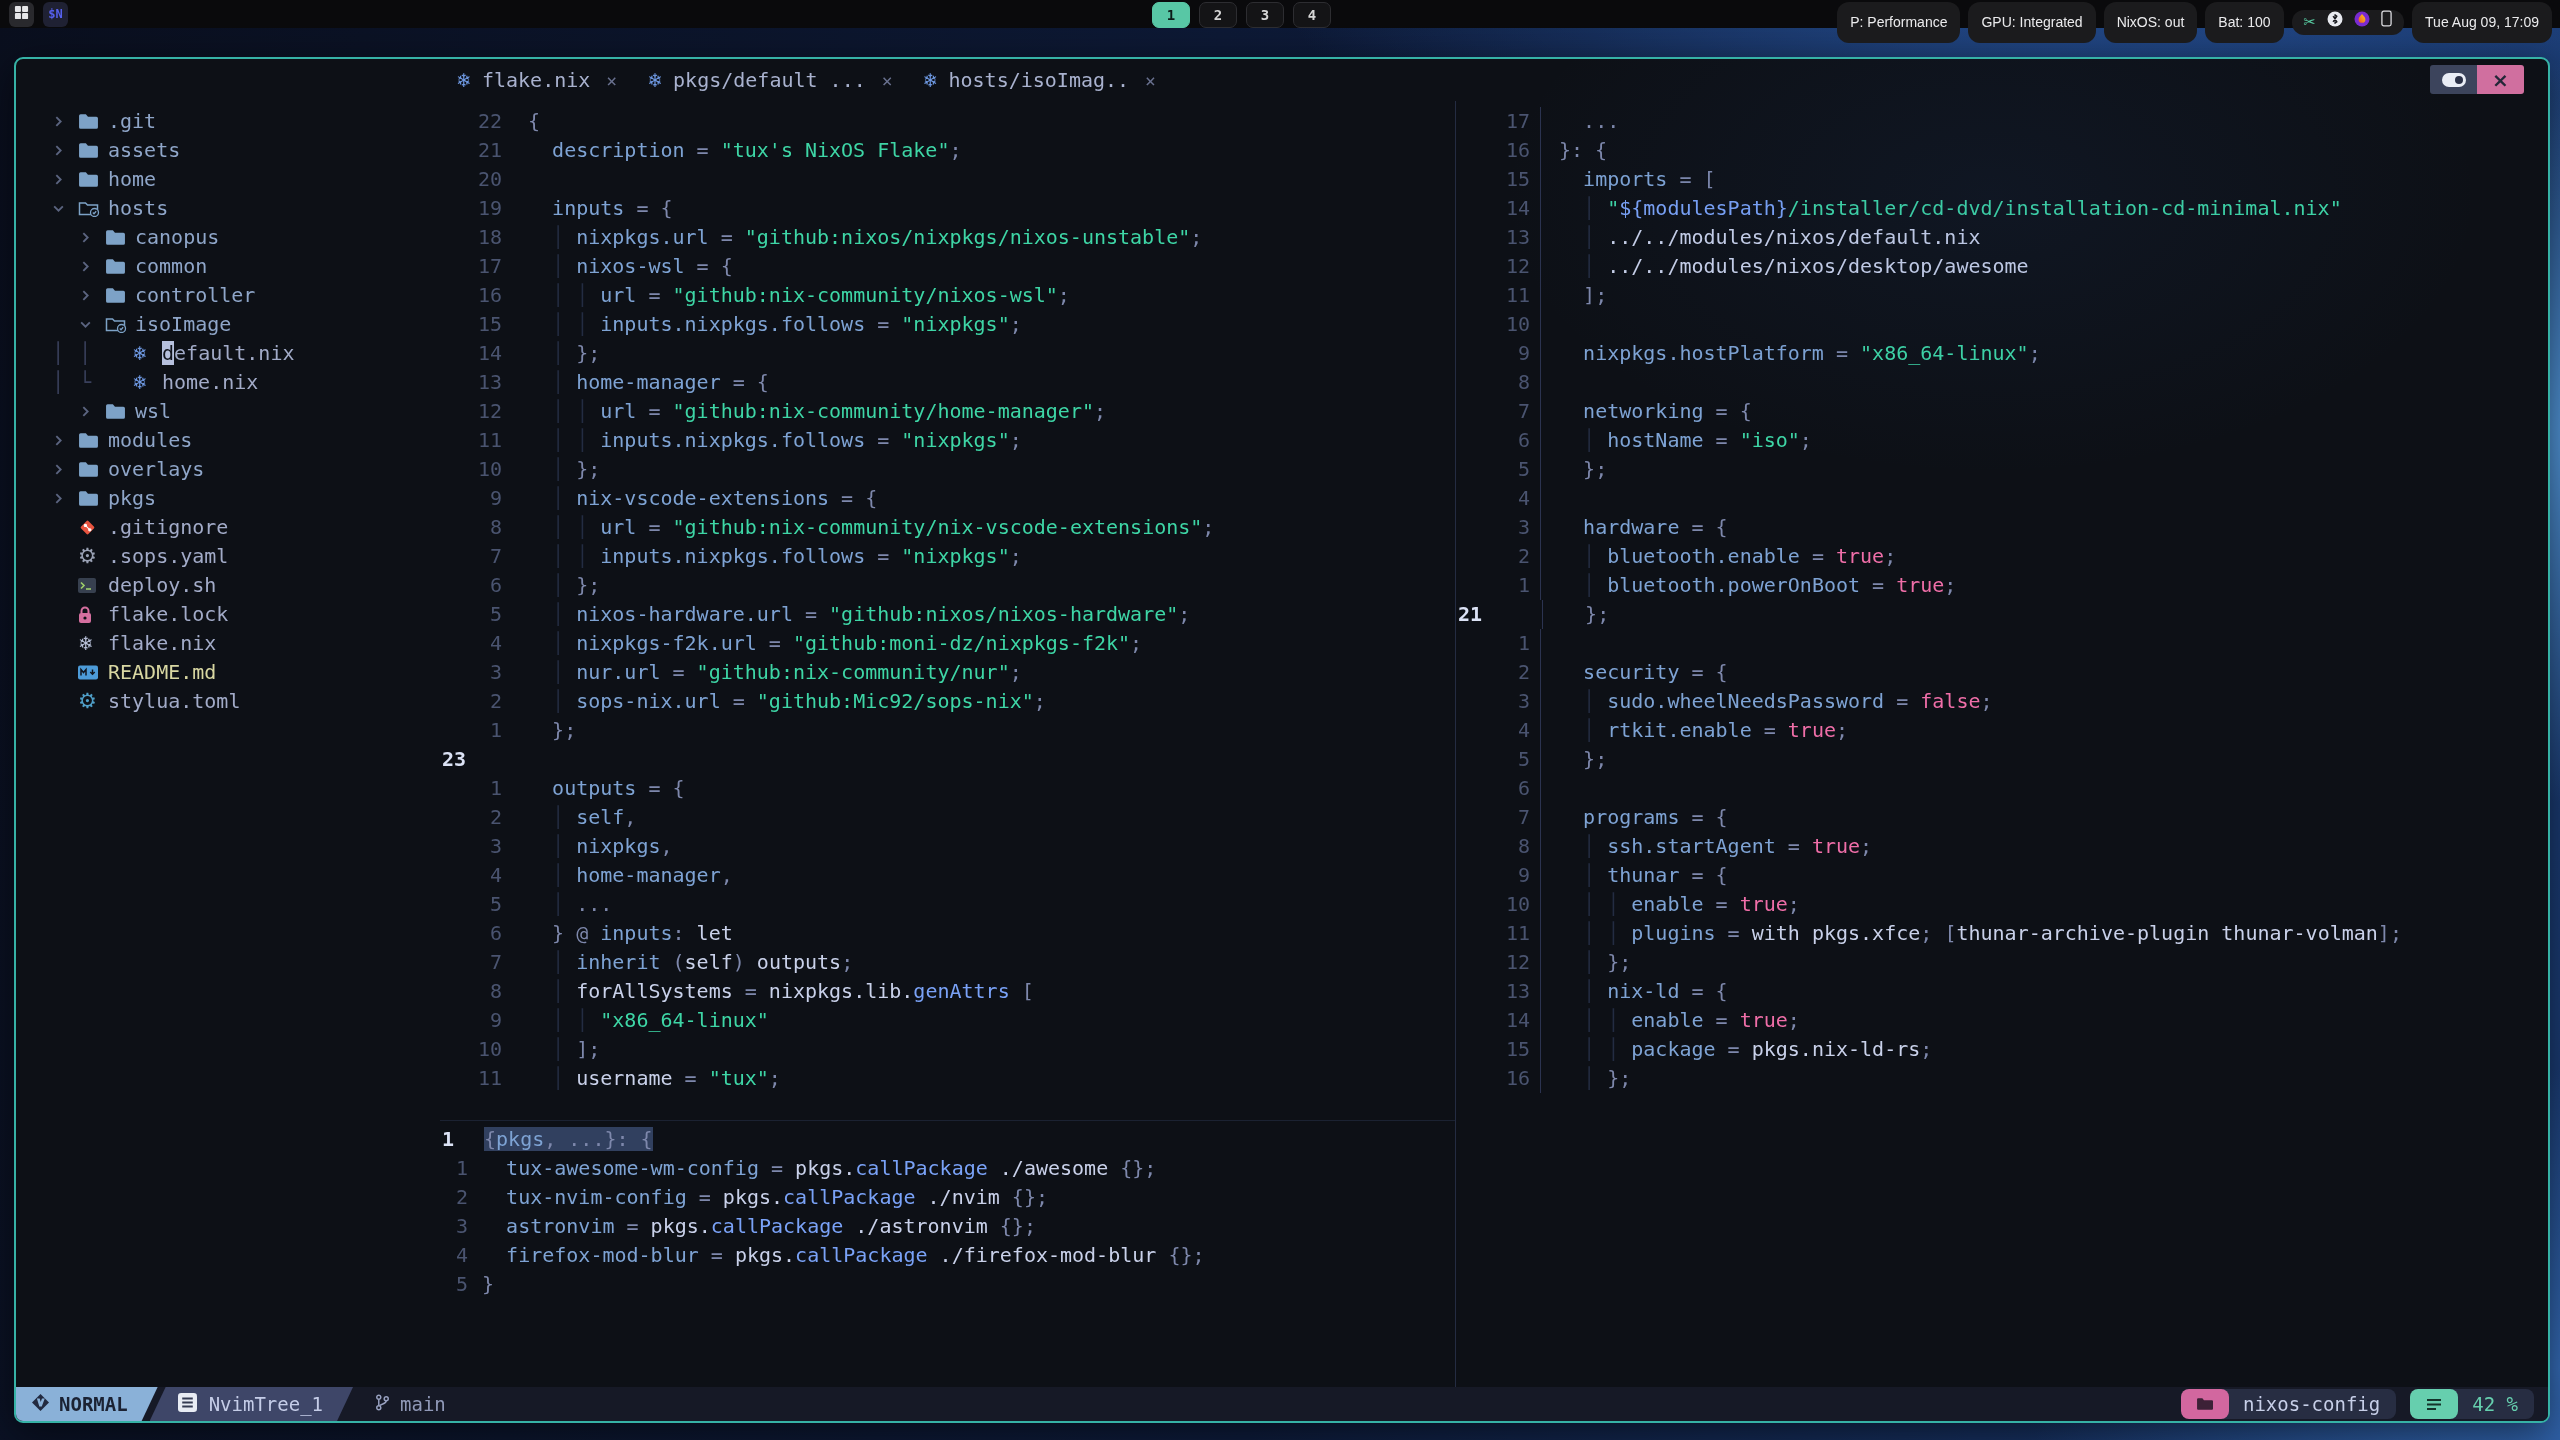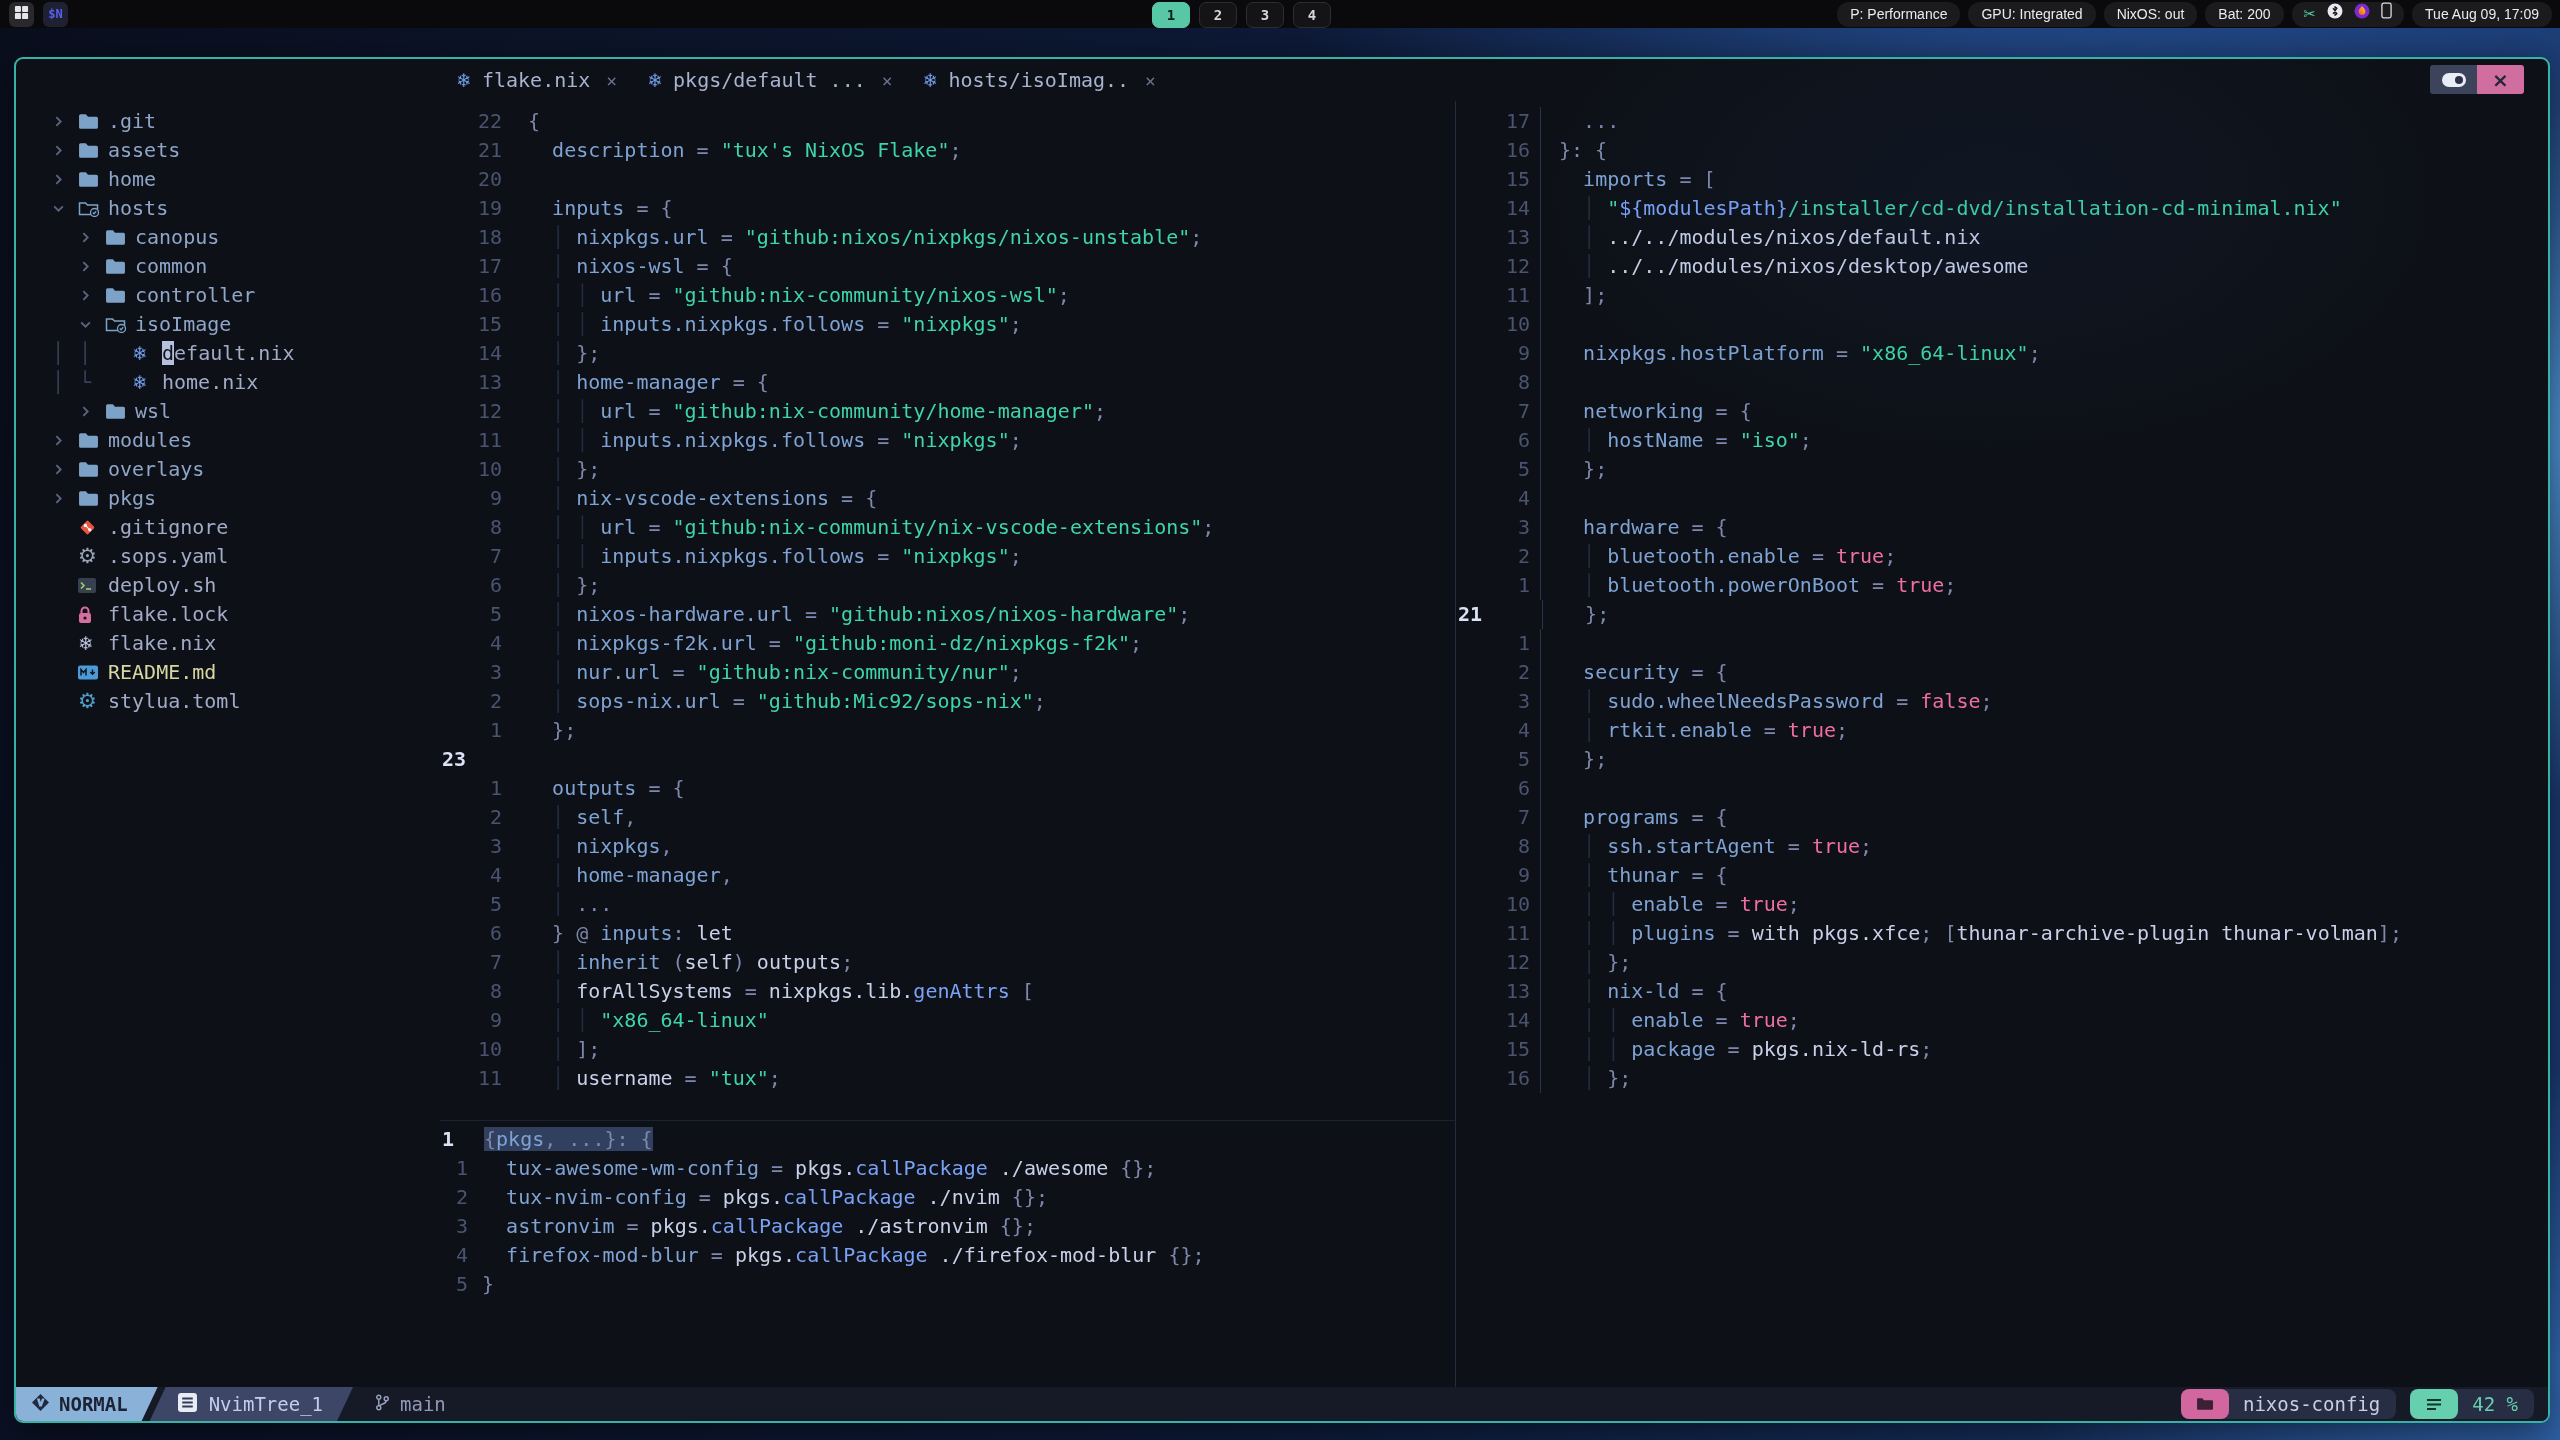--- a/index.html
+++ b/index.html
@@ -13,21 +13,21 @@
   .topbar{position:absolute;left:0;top:0;width:2560px;height:28px;background:#0a0a0c;display:flex;align-items:center;z-index:5;}
   .tb-left{display:flex;align-items:center;gap:9px;margin-left:9px;}
   .tb-btn{width:25px;height:25px;border-radius:6px;background:#29292d;display:flex;align-items:center;justify-content:center;}
   .tb-btn.shell{background:#1f2133;}
   .tb-btn.shell span{color:#5661ee;font:700 12px "DejaVu Sans Mono",monospace;}
   .ws-wrap{position:absolute;left:1152px;top:2px;display:flex;gap:9px;}
   .ws{min-width:26px;height:24px;padding:0 5px;border-radius:7px;background:#141416;border:1px solid #2d2d31;
       color:#d6d6d6;font:600 14px/24px "DejaVu Sans Mono",monospace;text-align:center;}
   .ws.active{background:#58c7a5;border-color:#58c7a5;color:#0c1d18;}
   .tb-right{position:absolute;right:8px;top:2px;display:flex;gap:8px;align-items:center;}
-  .pill{height:25px;border-radius:12px;background:#1b1b1d;color:#ebebed;font:14px/25px "Liberation Sans",sans-serif;padding:0 13px;}
+  .pill{height:25px;border-radius:12px;background:#1b1b1d;color:#ebebed;font:14px/25px "Liberation Sans",sans-serif;padding:8px 13px;}
   .pill.tray{display:flex;align-items:center;gap:11px;padding:0 12px;}
   .scissors{color:#57c9a0;font-family:"DejaVu Sans",sans-serif;font-size:15px;}
   
   .window{position:absolute;left:14px;top:57px;width:2532px;height:1362px;background:#0d1016;
     border:2px solid #36b2a6;border-radius:9px;display:flex;flex-direction:column;overflow:hidden;
     box-shadow:0 10px 40px rgba(0,0,0,.55);}
   .window::after{content:"";position:absolute;inset:0;pointer-events:none;
     background:radial-gradient(700px 400px at 78% 10%, rgba(40,80,150,.10), transparent 70%);}
   .tabbar{height:42px;flex:0 0 42px;display:flex;align-items:center;padding-left:440px;position:relative;}
   .tab{display:flex;align-items:center;margin-right:30px;font:20px "DejaVu Sans Mono",monospace;color:#a9b2cf;}
@@ -108,21 +108,21 @@
       <div class="ws active">1</div>
       <div class="ws">2</div>
       <div class="ws">3</div>
       <div class="ws">4</div>
     </div>
   <div class="tb-right">
     <span id="status-pills" style="display:flex;gap:8px;">
         <span class="pill">P: Performance</span>
         <span class="pill">GPU: Integrated</span>
         <span class="pill">NixOS: out</span>
-        <span class="pill">Bat: 200</span>
+        <span class="pill">Bat: 100</span>
       </span>
     <span class="pill tray">
       <span class="scissors">✂</span>
       <span><svg width="16" height="16" viewBox="0 0 16 16">
             <circle cx="8" cy="8" r="7.5" fill="#e8eaf0"></circle>
             <path d="M6 5.2 10 10.8 8 12.3 8 3.7 10 5.2 6 10.8" stroke="#17181d" stroke-width="1.2" fill="none" stroke-linejoin="round"></path>
           </svg></span>
       <span><svg width="16" height="16" viewBox="0 0 16 16">
             <defs>
               <linearGradient id="fg" x1="0" y1="1" x2="1" y2="0">

